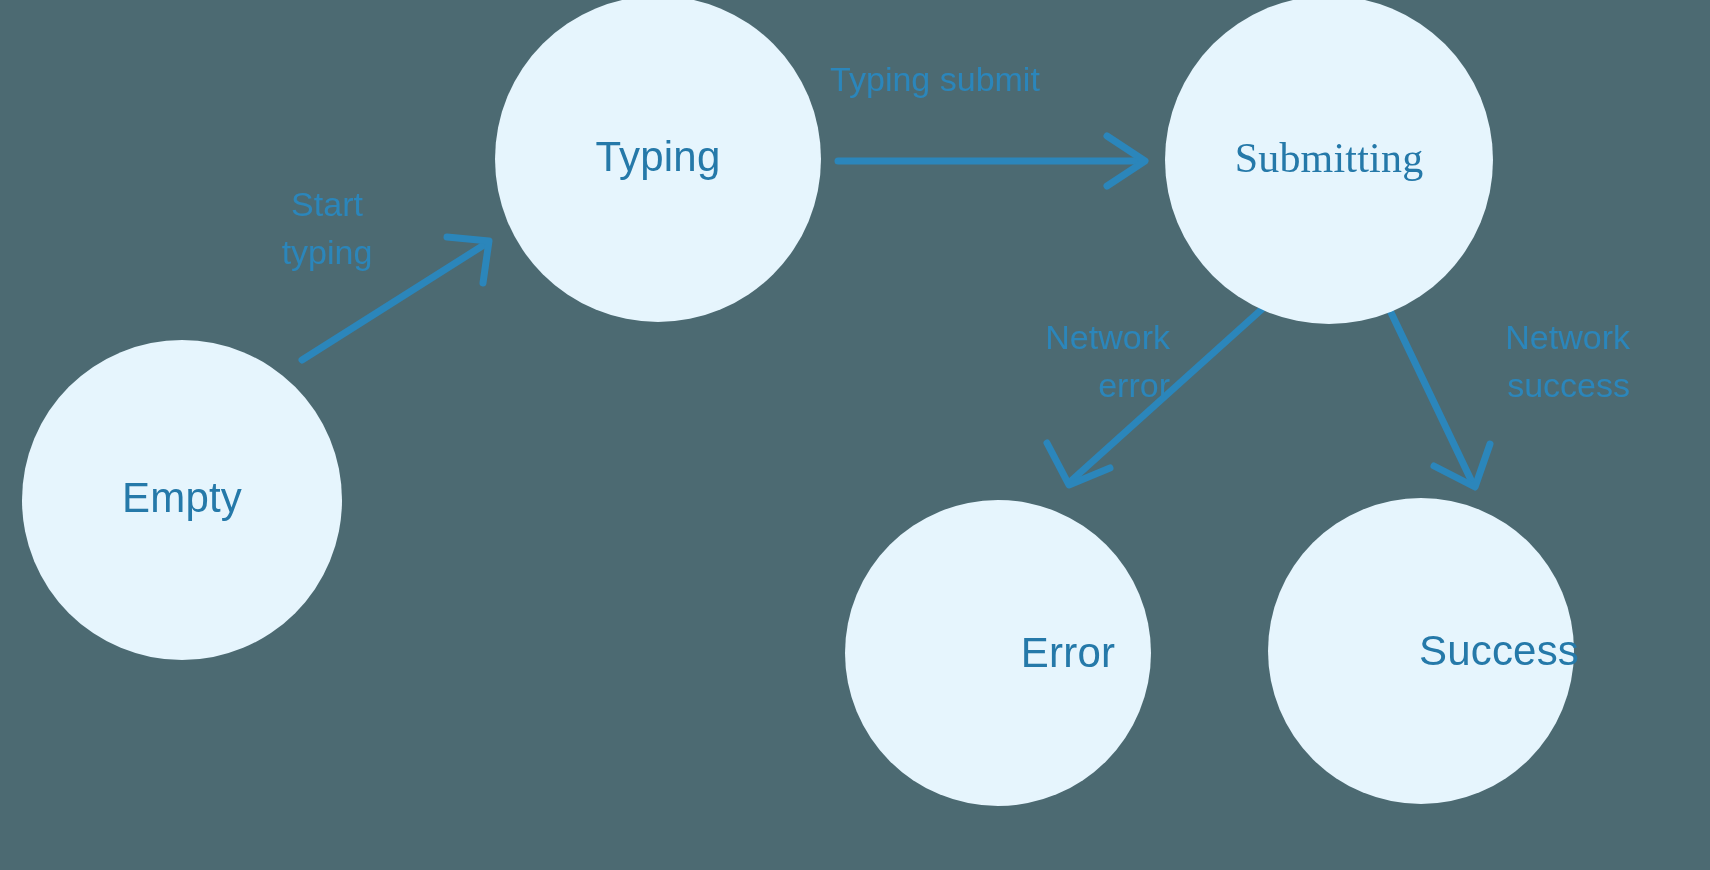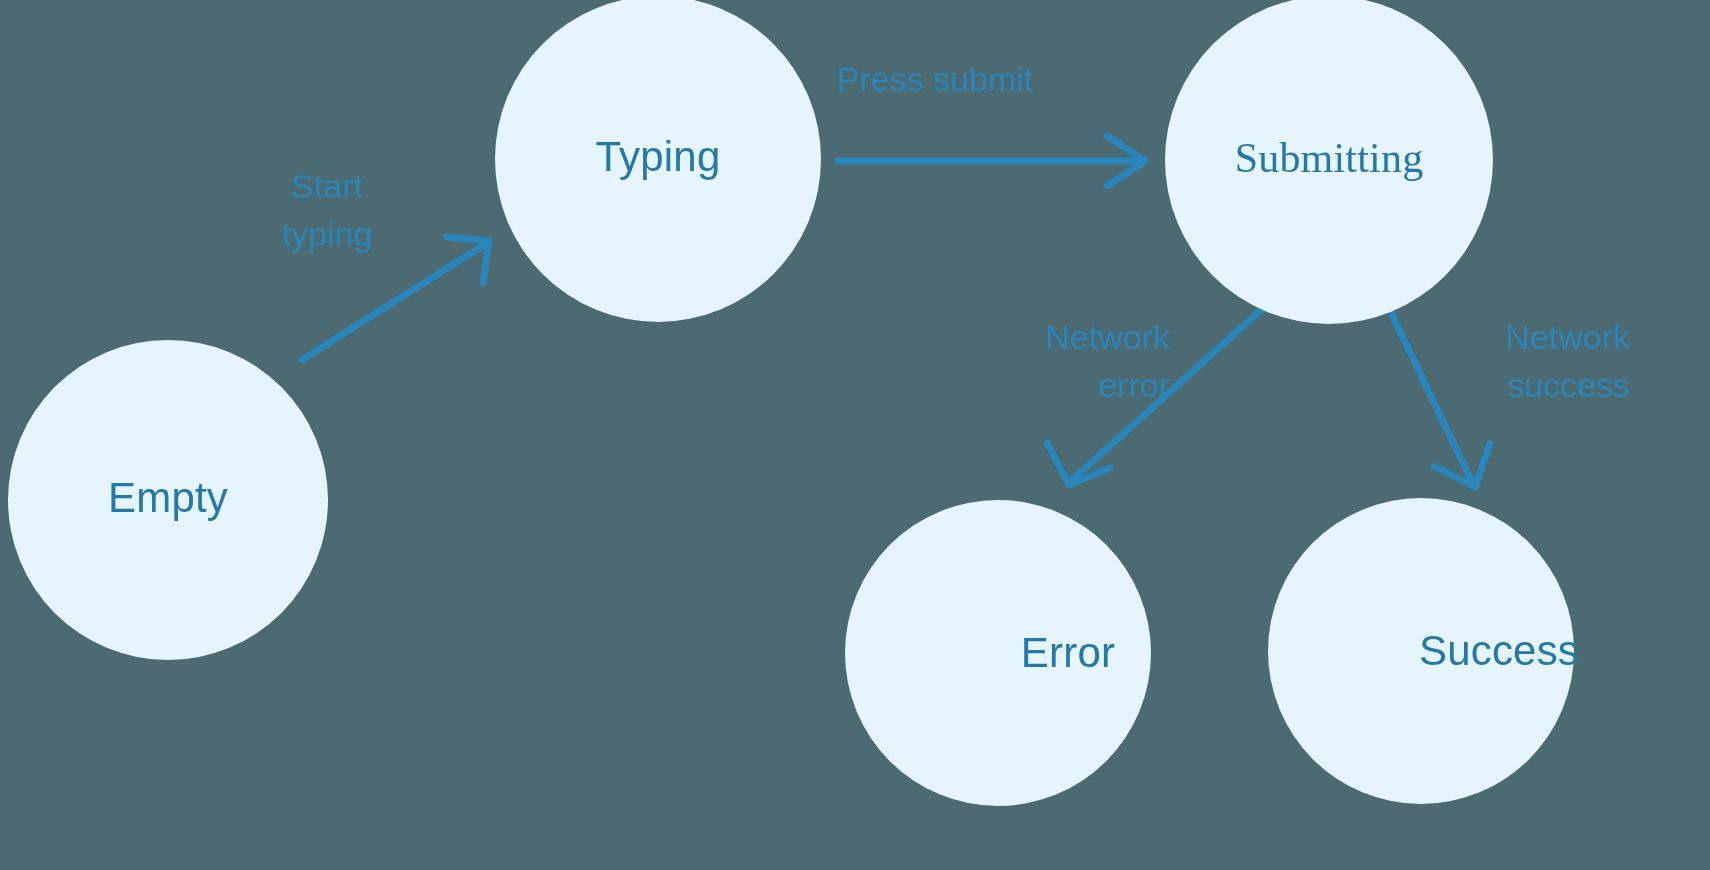--- a/index.html
+++ b/index.html
@@ -45,35 +45,35 @@
   .edge-label {
     position: absolute;
     color: #2b86bb;
     font-size: 34px;
     line-height: 48px;
     text-align: center;
     white-space: nowrap;
     user-select: none;
   }
   
-  #node-empty      { left: 8px;    top: 340px; width: 320px; height: 320px; }
+  #node-empty      { left: 22px;    top: 340px; width: 320px; height: 320px; }
   #node-typing     { left: 495px;  top: -4px;  width: 326px; height: 326px; }
   #node-submitting { left: 1165px; top: -4px;  width: 328px; height: 328px; }
   #node-error      { left: 845px;  top: 500px; width: 306px; height: 306px; }
   #node-success    { left: 1268px; top: 498px; width: 306px; height: 306px; }
 
   
   #node-empty .state-label      { transform: translateY(-2px); }
   #node-typing .state-label     { transform: translateY(-2px); }
   #node-submitting .state-label { transform: translateY(-2px); font-family: Liberation Serif, serif; }
   #node-error .state-label      { transform: translate(70px, 0px); }
   #node-success .state-label    { transform: translate(78px, 0px); }
 
   
-  #label-start-typing   { left: 227px;  top: 162px; width: 200px; }
+  #label-start-typing   { left: 227px;  top: 180px; width: 200px; }
   #label-press-submit   { left: 800px;  top: 55px;  width: 270px; }
   #label-network-error  { left: 900px;  top: 313px; width: 270px; text-align: right; }
   #label-network-success{ left: 1360px; top: 313px; width: 270px; text-align: right; }
 </style>
 </head>
 <body>
 
 <div id="canvas">
 
   <svg class="edge-layer" viewBox="0 0 1710 870" width="1710" height="870" xmlns="http://www.w3.org/2000/svg">
@@ -101,21 +101,21 @@
 
     </g>
   </svg>
 
   <div class="edge-label" id="label-start-typing">
     <div>Start</div>
     <div>typing</div>
   </div>
 
   <div class="edge-label" id="label-press-submit">
-    <div>Press submit</div>
+    <div>Typing submit</div>
   </div>
 
   <div class="edge-label" id="label-network-error">
     <div>Network</div>
     <div>error</div>
   </div>
 
   <div class="edge-label" id="label-network-success">
     <div>Network</div>
     <div>success</div>

